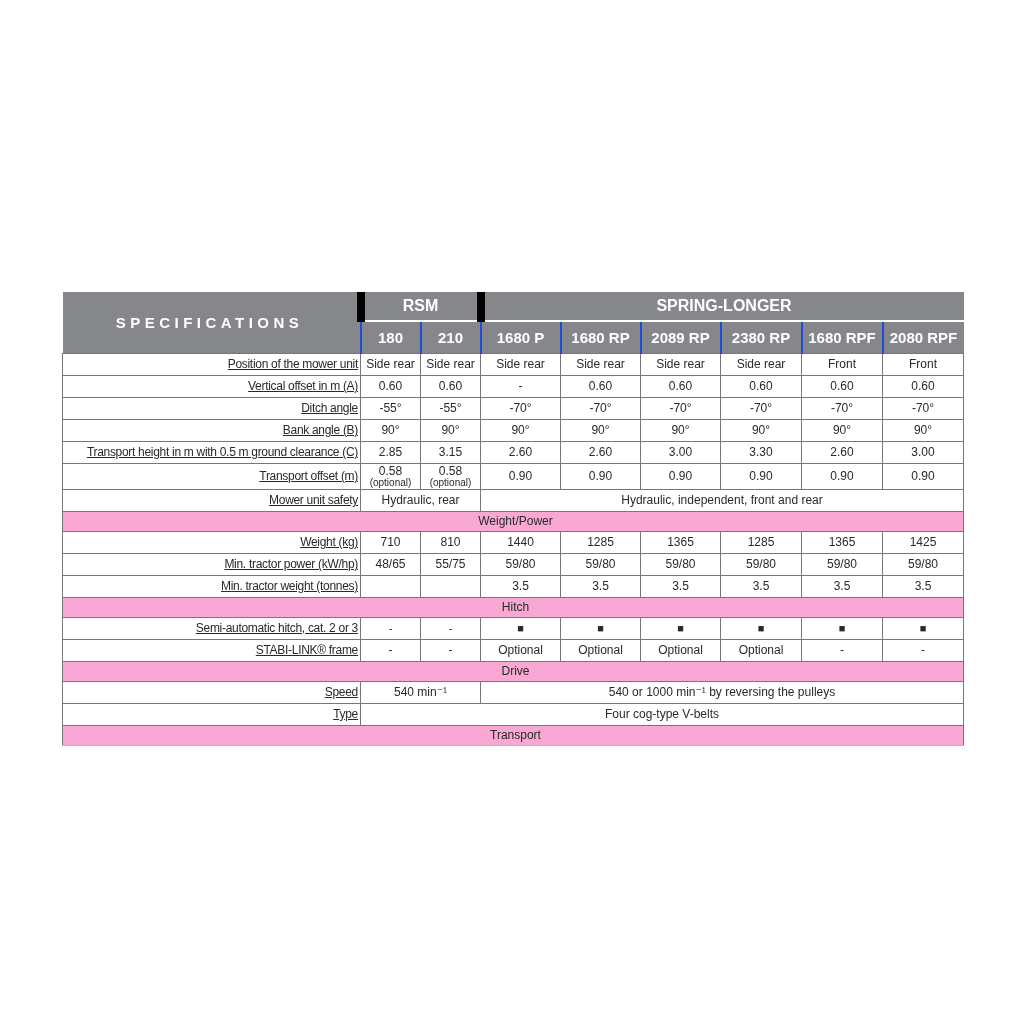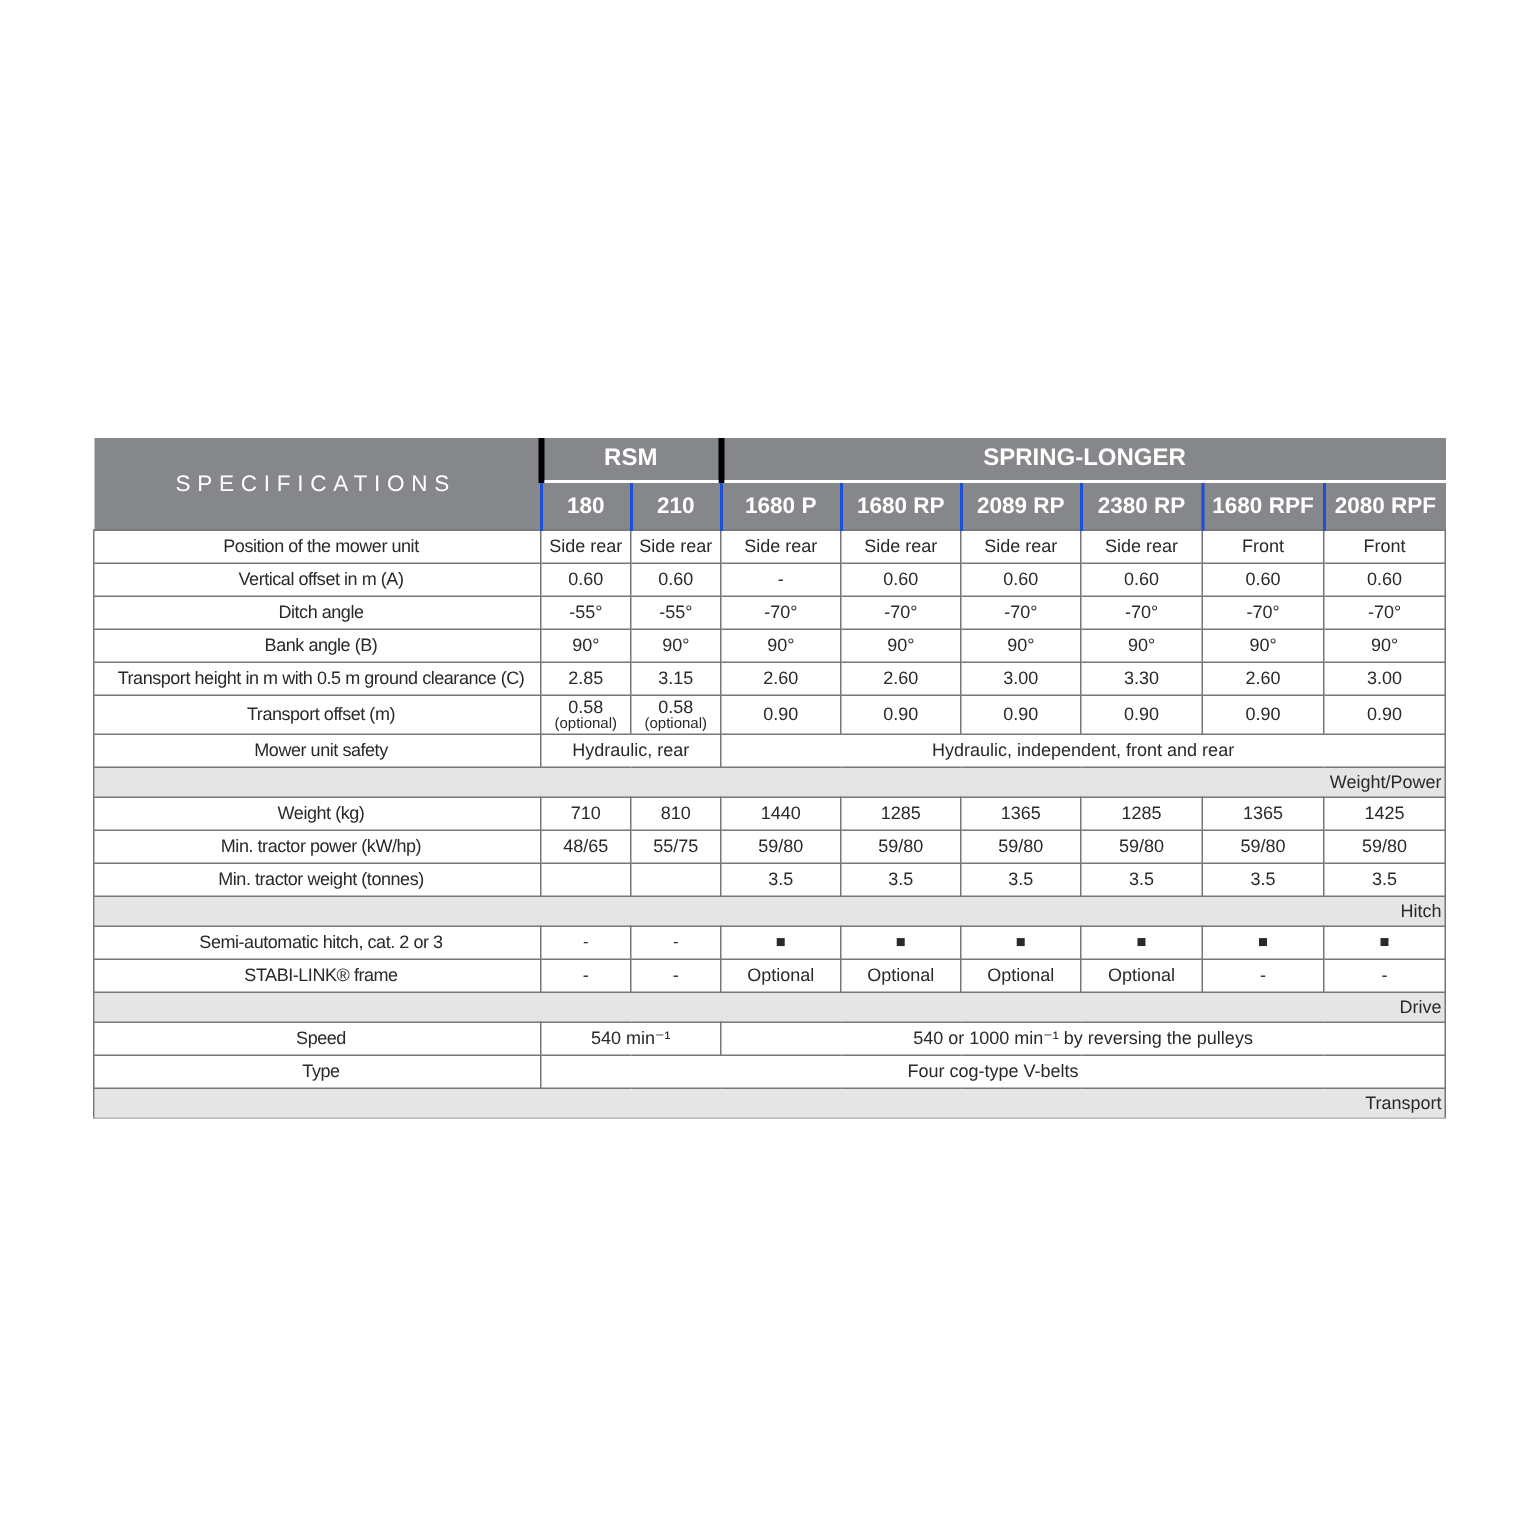--- a/index.html
+++ b/index.html
@@ -21,28 +21,28 @@
   th{
     background:#85878a;
     color:#ffffff;
     font-weight:bold;
     padding:0;
     vertical-align:middle;
     text-align:center;
   }
   th.title{
     font-size:15px;
-    font-weight:normal;
+    font-weight:bold;
     letter-spacing:4.5px;
     border:none;
   }
   th.grp{
     font-size:16px;
     height:28px;
-    border-left:4px solid #000000;
+    border-left:8px solid #000000;
     margin-left:32px;
   }
   tr.h2 th{
     font-size:15px;
     height:31px;
     border-left:2px solid #1d4ed8;
     border-top:2px solid #ffffff;
   }
   
   td{
@@ -50,27 +50,28 @@
     height:19px;
     padding:1px 2px;
     font-size:12px;
     line-height:13px;
     vertical-align:middle;
     text-align:center;
     overflow:hidden;
     white-space:nowrap;
   }
   td.lbl{
-    text-align:center;
+    text-align:right;
     padding-left:7px;
     letter-spacing:-0.3px;
+    text-decoration:underline;
   }
   tr.section td{
-    background:#e5e5e5;
-    text-align:right;
+    background:#f9a8d4;
+    text-align:center;
     padding-left:7px;
     height:17px;
   }
   tr.last td{
     border-bottom:1px solid #b5b6b8;
   }
   td .sub{
     font-size:10px;
     line-height:10px;
   }

